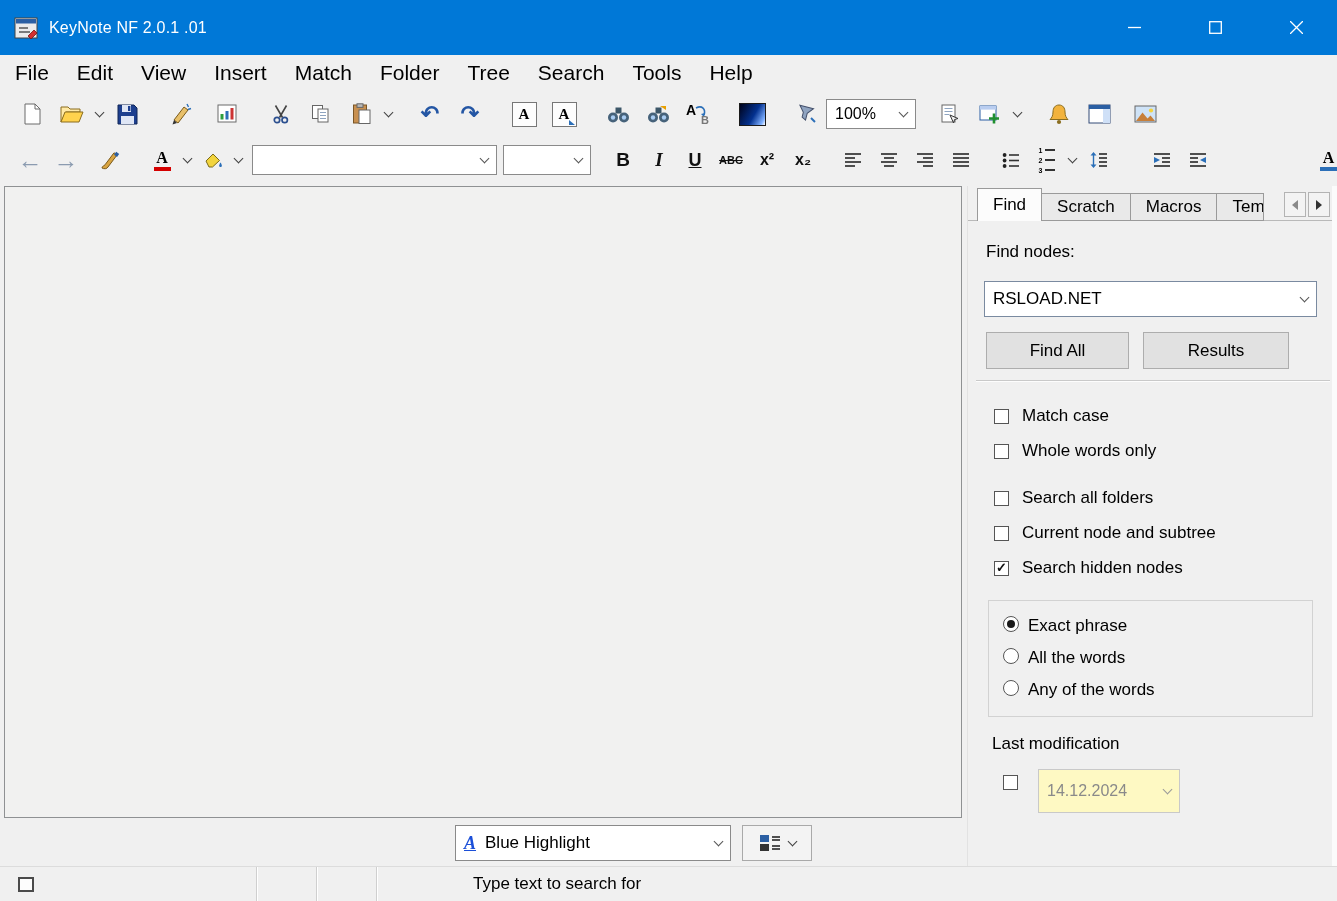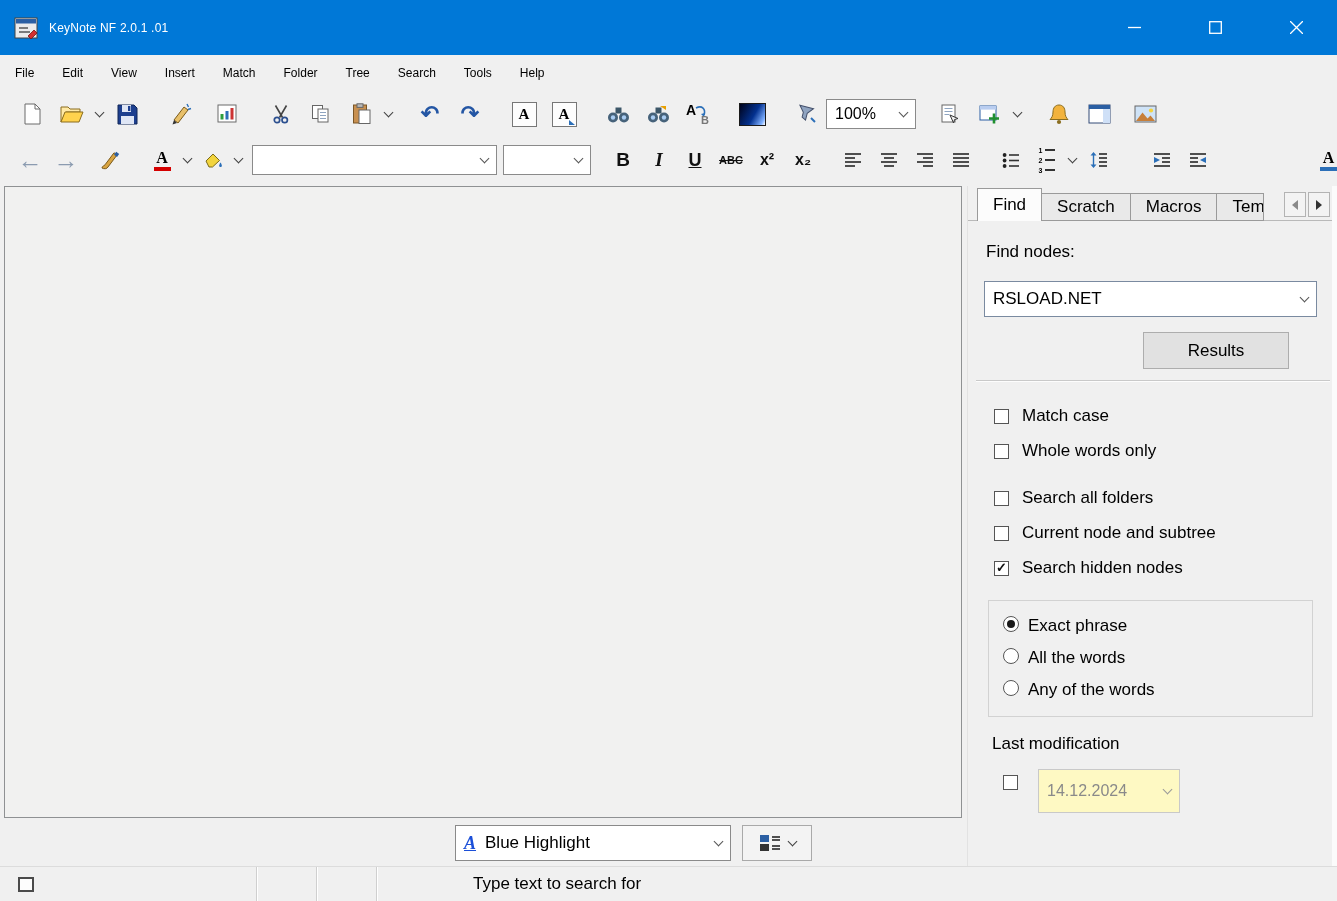--- a/index.html
+++ b/index.html
@@ -3,27 +3,27 @@
 <meta charset="utf-8">
 <style>
 *{box-sizing:border-box;margin:0;padding:0}
 html,body{background:#6e6e6e}
 .window{position:relative;width:1337px;height:901px;background:#f0f0f0;
   font-family:"Liberation Sans",sans-serif;color:#000;overflow:hidden}
 
 
 .titlebar{height:55px;background:#0078d7;display:flex;align-items:center;color:#fff}
 .app-icon{margin:0 10px 0 13px;display:flex}
-.title-text{font-size:12px;letter-spacing:.2px}
+.title-text{font-size:16px;letter-spacing:.2px}
 .win-controls{margin-left:auto;display:flex;height:100%}
 .win-btn{width:81px;display:flex;align-items:center;justify-content:center}
 
 
 .menubar{height:35px;display:flex;align-items:stretch;background:#f0f0f0;padding-left:1px}
-.menu-item{padding:8px 14px;display:flex;align-items:center;font-size:12px}
+.menu-item{padding:8px 14px;display:flex;align-items:center;font-size:21px}
 
 
 .toolbar{height:48px;display:flex;align-items:center;padding-left:12px;background:#f0f0f0;position:relative}
 .toolbar.second{height:44px}
 .tbtn{width:40px;height:38px;display:flex;align-items:center;justify-content:center;flex:none}
 .tbtn.narrow{width:36px}
 .tdrop{width:15px;height:38px;display:flex;align-items:center;justify-content:center;flex:none}
 .chev{width:7px;height:7px;border-right:1.7px solid #404040;border-bottom:1.7px solid #404040;
   transform:rotate(45deg);margin-top:-4px;flex:none}
 .gap{width:14px;flex:none}
@@ -500,20 +500,21 @@
       </div>
     <div class="tsbtn right">
         <i class="tri-r"></i>
       </div>
 
     <div class="find-label">Find nodes:</div>
     <div class="combo find-combo">
       <span>RSLOAD.NET</span>
       <span class="chev"></span>
     </div>
+    <div class="btn find-all">Find All</div>
     <div class="btn results">Results</div>
     <div class="etched"></div>
 
     <div class="chk-row" style="top:220px">
       <span class="checkbox"></span>
       <span class="chk-label">Match case</span>
     </div>
     <div class="chk-row" style="top:255px">
       <span class="checkbox"></span>
       <span class="chk-label">Whole words only</span>

